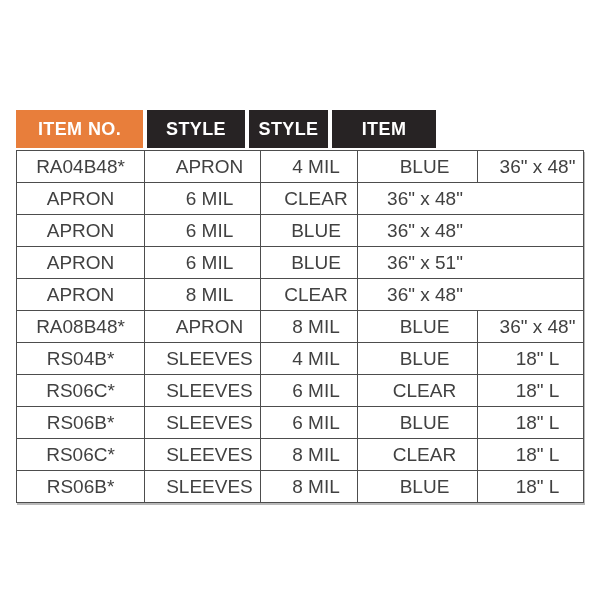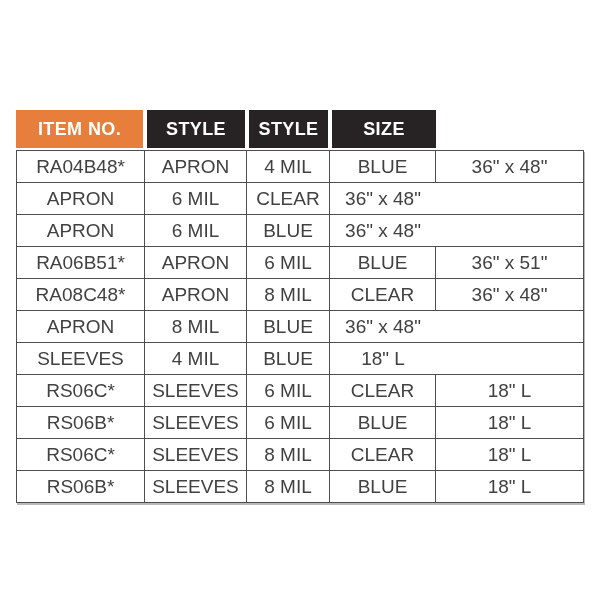--- a/index.html
+++ b/index.html
@@ -50,20 +50,21 @@
     box-sizing: border-box;
     width: 568px;
     background: #ffffff;
     box-shadow: 1px 2px 0 #b9b9b9;
   }
   .tr {
     display: grid;
     grid-template-columns: 128px 102px 83px 106px 1fr;
     height: 31px;
     border-bottom: 1px solid #4d4d4d;
+    gap: 14px;
   }
   .tr:last-child { border-bottom: none; }
   .td {
     display: flex;
     align-items: center;
     justify-content: center;
     font-size: 19px;
     color: #414141;
     border-right: 1px solid #4d4d4d;
     box-sizing: border-box;
@@ -74,21 +75,21 @@
 </style>
 </head>
 <body>
 
 <div class="canvas">
   <div class="spec-table">
     <div class="thead">
       <div class="th">ITEM NO.</div>
       <div class="th">STYLE</div>
       <div class="th">STYLE</div>
-      <div class="th">SIZE</div>
+      <div class="th">ITEM</div>
     </div>
     <div class="tbody">
         <div class="tr">
           <div class="td">RA04B48*</div>
           <div class="td">APRON</div>
           <div class="td">4 MIL</div>
           <div class="td">BLUE</div>
           <div class="td">36" x 48"</div>
         </div>
         <div class="tr">
@@ -97,40 +98,40 @@
           <div class="td">CLEAR</div>
           <div class="td">36" x 48"</div>
         </div>
         <div class="tr">
           <div class="td">APRON</div>
           <div class="td">6 MIL</div>
           <div class="td">BLUE</div>
           <div class="td">36" x 48"</div>
         </div>
         <div class="tr">
-          <div class="td">RA06B51*</div>
           <div class="td">APRON</div>
           <div class="td">6 MIL</div>
           <div class="td">BLUE</div>
           <div class="td">36" x 51"</div>
         </div>
         <div class="tr">
-          <div class="td">RA08C48*</div>
           <div class="td">APRON</div>
           <div class="td">8 MIL</div>
           <div class="td">CLEAR</div>
           <div class="td">36" x 48"</div>
         </div>
         <div class="tr">
+          <div class="td">RA08B48*</div>
           <div class="td">APRON</div>
           <div class="td">8 MIL</div>
           <div class="td">BLUE</div>
           <div class="td">36" x 48"</div>
         </div>
         <div class="tr">
+          <div class="td">RS04B*</div>
           <div class="td">SLEEVES</div>
           <div class="td">4 MIL</div>
           <div class="td">BLUE</div>
           <div class="td">18" L</div>
         </div>
         <div class="tr">
           <div class="td">RS06C*</div>
           <div class="td">SLEEVES</div>
           <div class="td">6 MIL</div>
           <div class="td">CLEAR</div>

